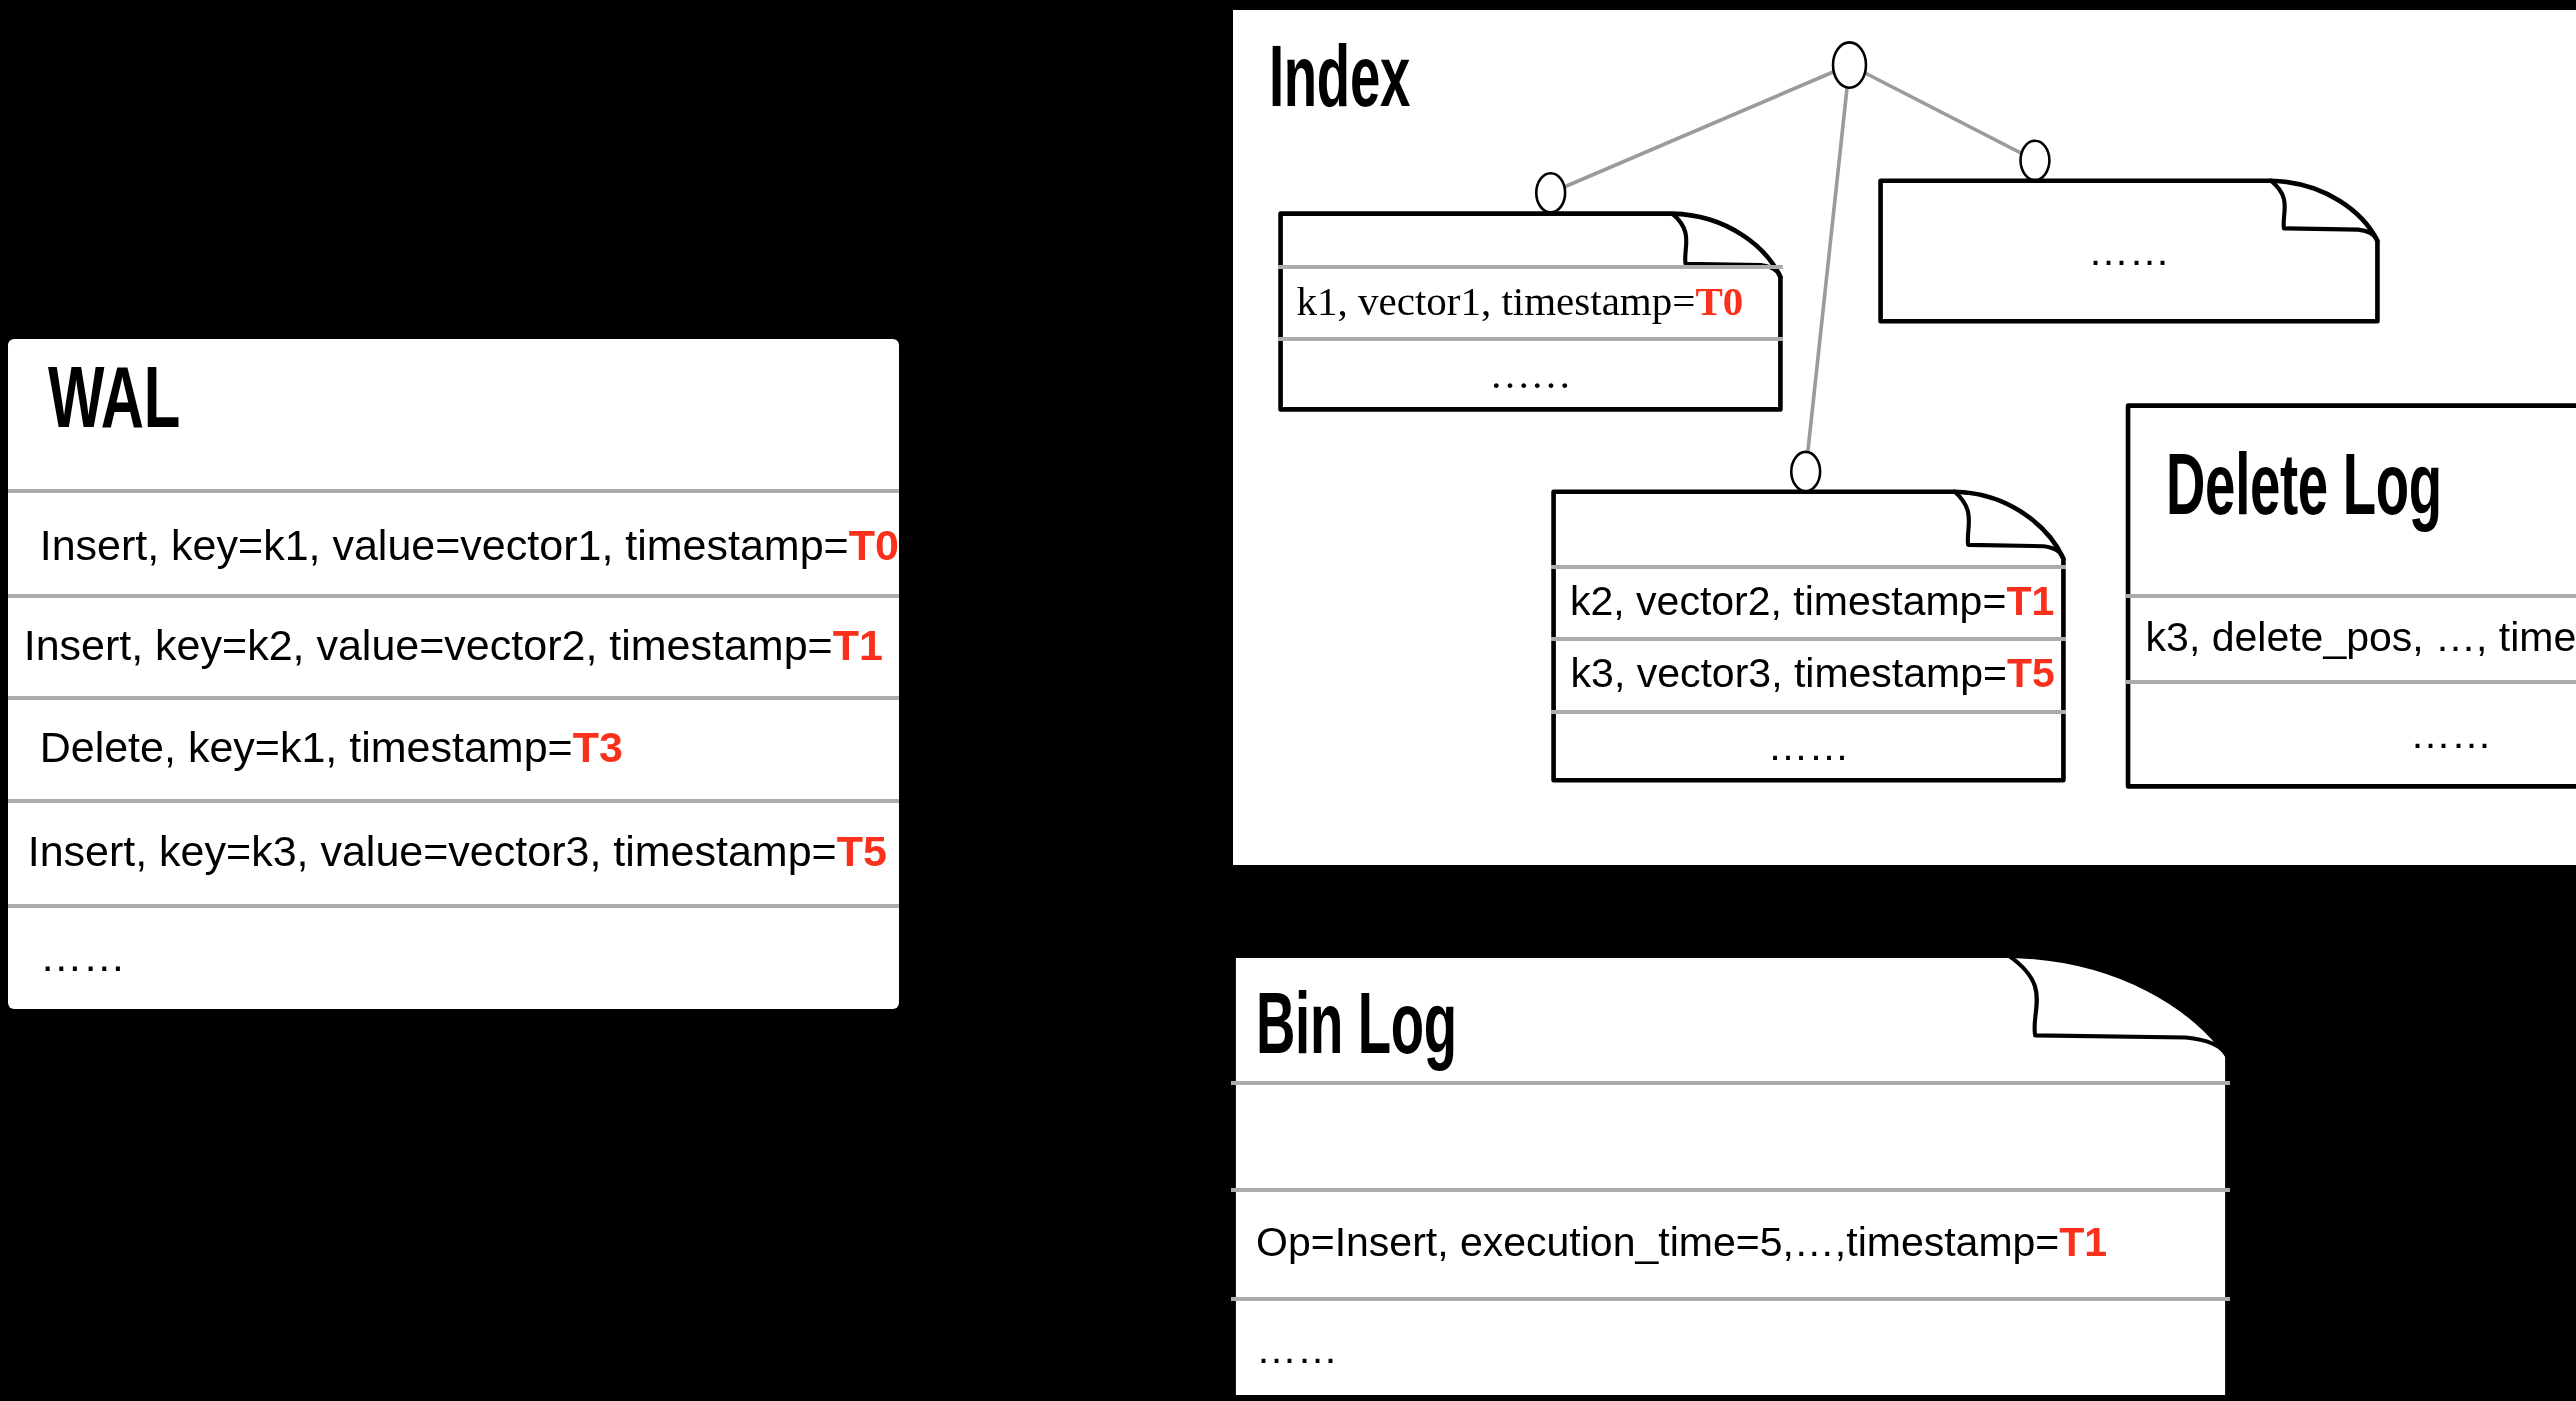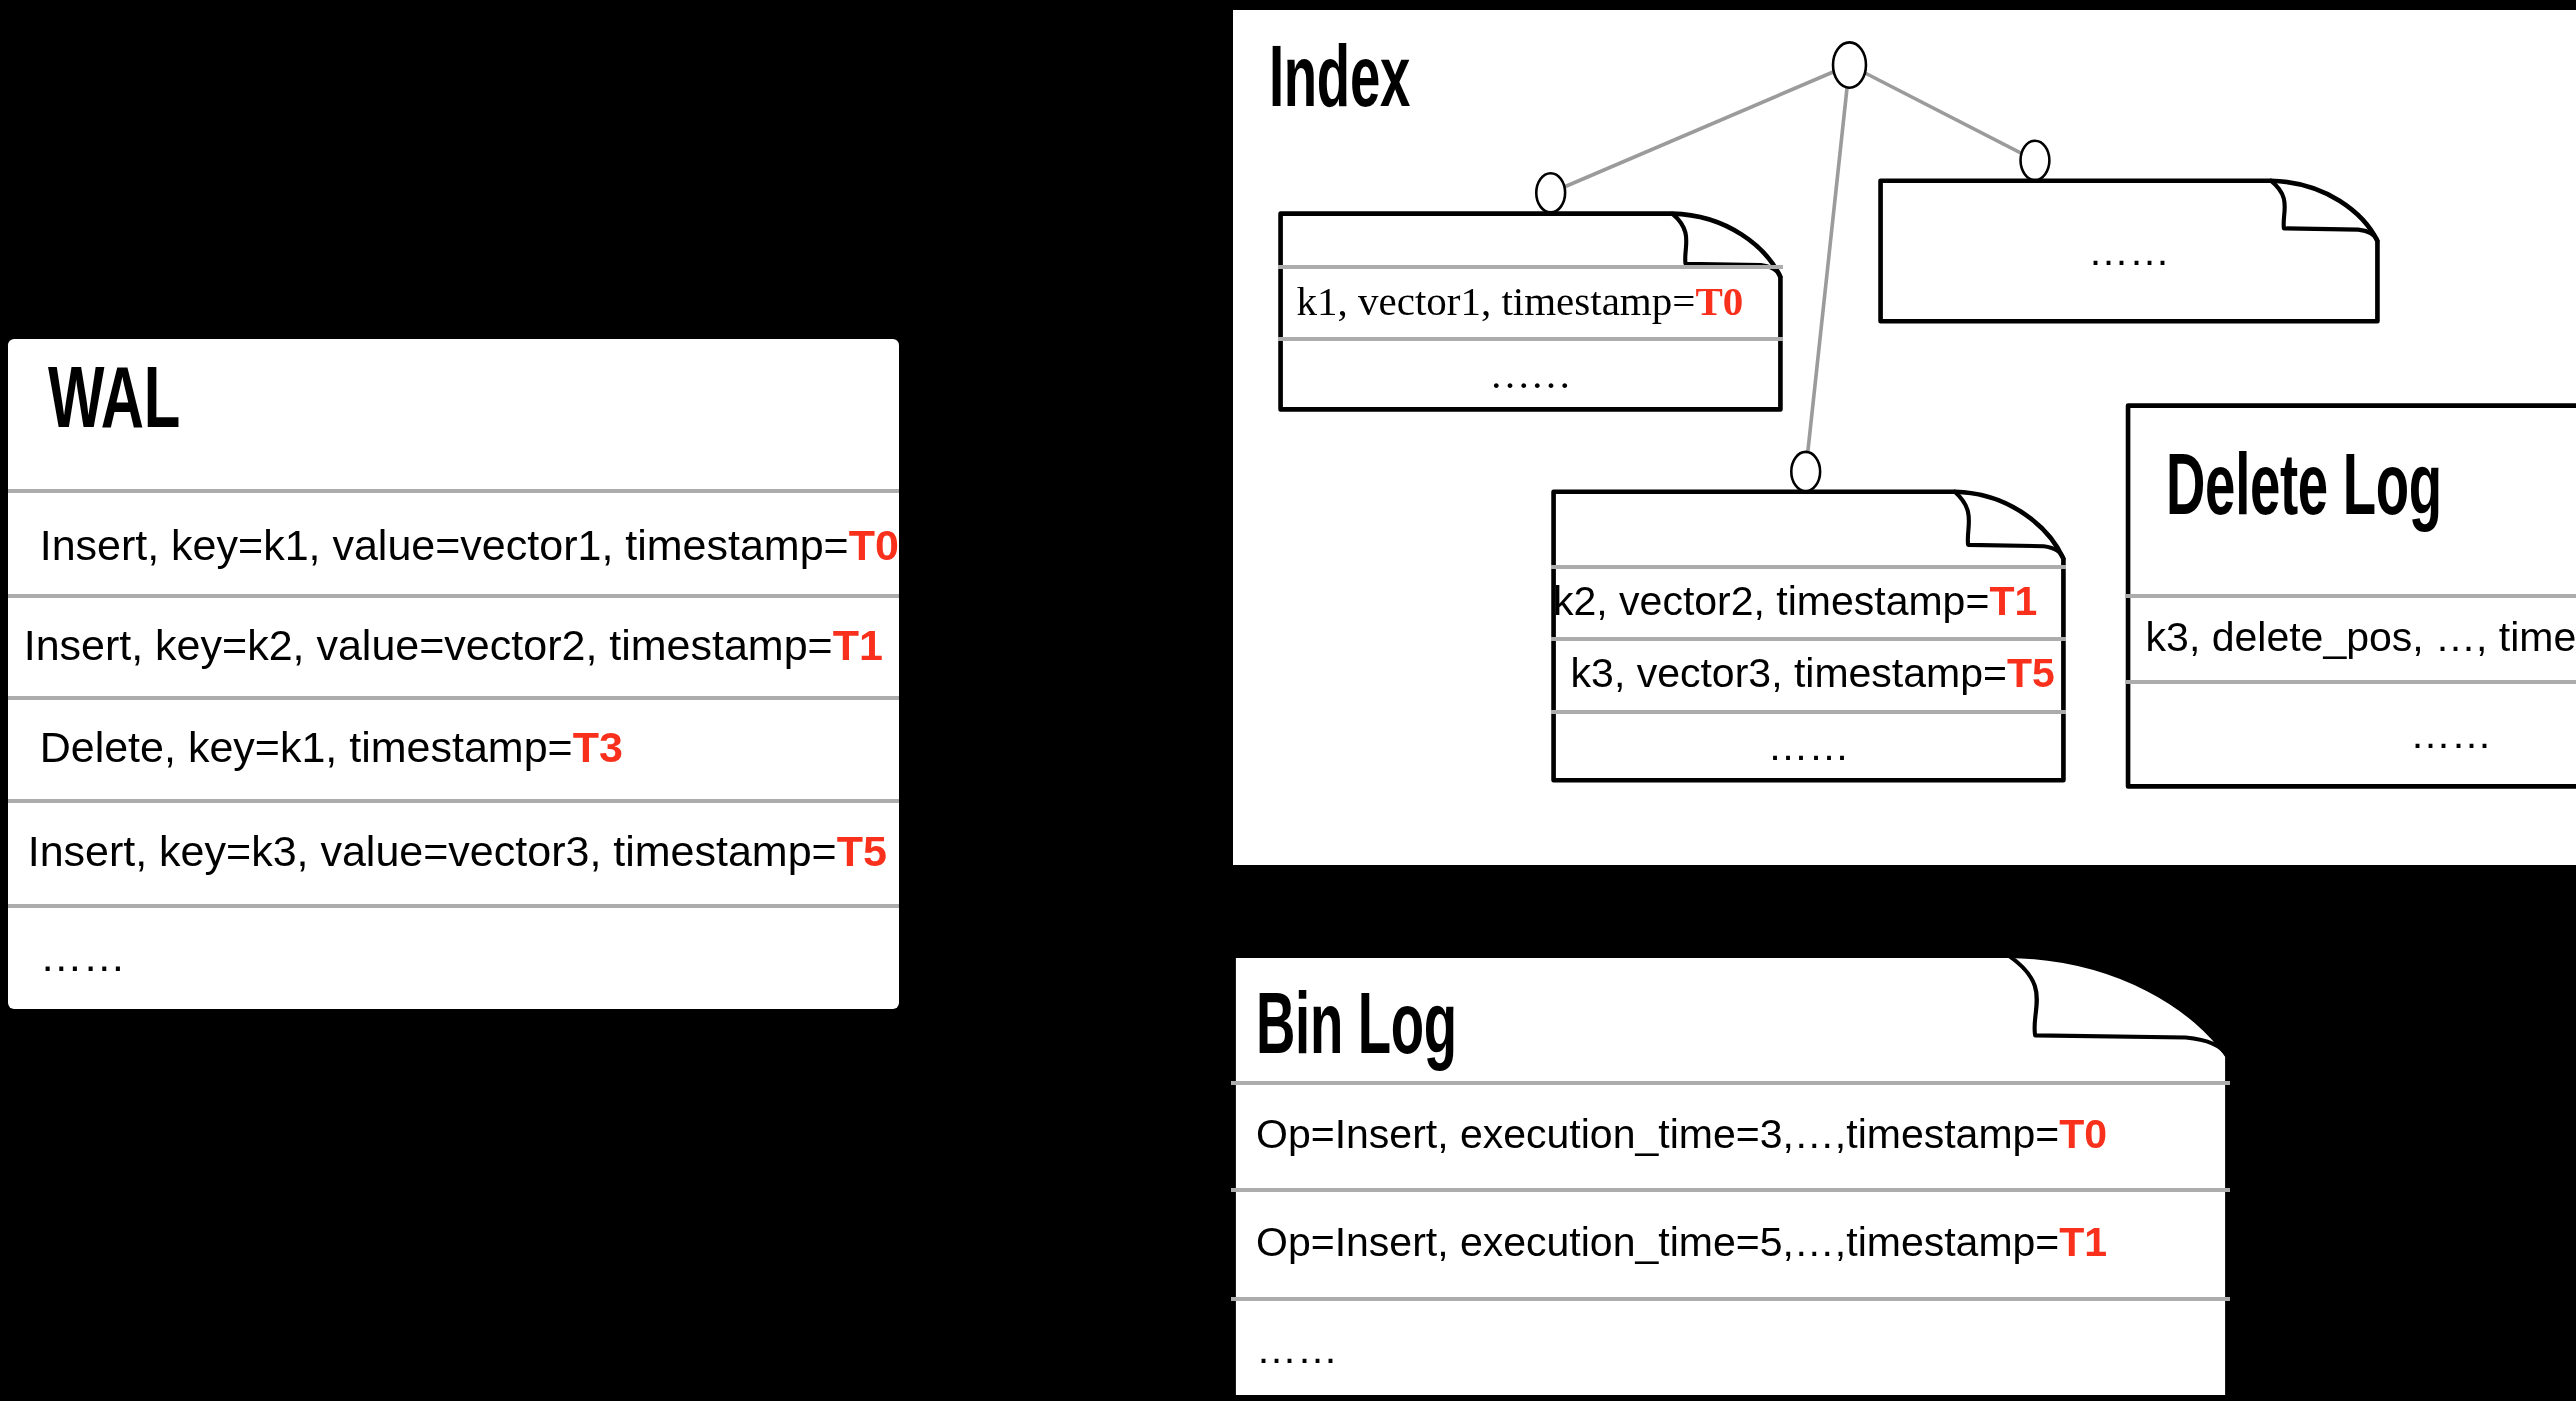--- a/index.html
+++ b/index.html
@@ -103,21 +103,21 @@
       <span class="rowtext">……</span>
     </div>
   </div>
 
   <div class="doc" style="left:1551px;top:489px;width:515px;height:294px;">
       <svg width="515" height="294" viewBox="0 0 1000 570" class="shape">
         <path d="M 5 5 H 784 C 892 7.7 967.6 74.25 995 135 V 565 H 5 Z" fill="#ffffff" stroke="#000000" stroke-width="9" stroke-linejoin="round"></path>
         <path d="M 784 5 C 827.2 43.2 805.6 74.25 809.92 108 L 956.8 110.69999999999999 Q 989.2 114.75 995 135" fill="none" stroke="#000000" stroke-width="8" stroke-linecap="round" stroke-linejoin="round"></path>
       </svg>
     <div class="hdiv" style="top:76px;"></div>
-    <div class="row" style="top:76px;height:73px;padding-left:2px;">
+    <div class="row" style="top:76px;height:73px;padding-left:19px;">
       <span class="rowtext"><span>k2, vector2, timestamp=</span><span class="ts">T1</span></span>
     </div>
     <div class="hdiv" style="top:148px;"></div>
     <div class="row" style="top:148px;height:72px;padding-left:19.6px;text-align:right;">
       <span class="rowtext"><span>k3, vector3, timestamp=</span><span class="ts">T5</span></span>
     </div>
     <div class="hdiv" style="top:221px;"></div>
     <div class="row center" style="top:221px;height:73px;">
       <span class="rowtext">……</span>
     </div>
@@ -139,23 +139,20 @@
     </div>
   </div>
 
   <div class="doc" style="left:1231px;top:953px;width:999px;height:447px;">
       <svg width="999" height="447" viewBox="0 0 1940 868" class="shape">
         <path d="M 5 5 H 1510 C 1725 9 1875.5 110.00000000000001 1935 200 V 863 H 5 Z" fill="#ffffff" stroke="#000000" stroke-width="9" stroke-linejoin="round"></path>
         <path d="M 1510 5 C 1596 64 1553 110.00000000000001 1561.6 160 L 1854 164 Q 1918.5 170 1935 200" fill="none" stroke="#000000" stroke-width="8" stroke-linecap="round" stroke-linejoin="round"></path>
       </svg>
     <div class="title" style="left:25px;top:26px;">Bin Log</div>
     <div class="hdiv" style="top:128px;"></div>
-    <div class="row" style="top:128px;height:107px;padding-left:25px;">
-      <span class="rowtext"><span>Op=Insert, execution_time=3,…,timestamp=</span><span class="ts">T0</span></span>
-    </div>
     <div class="hdiv" style="top:235px;"></div>
     <div class="row" style="top:235px;height:109px;padding-left:25px;">
       <span class="rowtext"><span>Op=Insert, execution_time=5,…,timestamp=</span><span class="ts">T1</span></span>
     </div>
     <div class="hdiv" style="top:344px;"></div>
     <div class="row" style="top:344px;height:104px;padding-left:25px;">
       <span class="rowtext">……</span>
     </div>
   </div>
 

